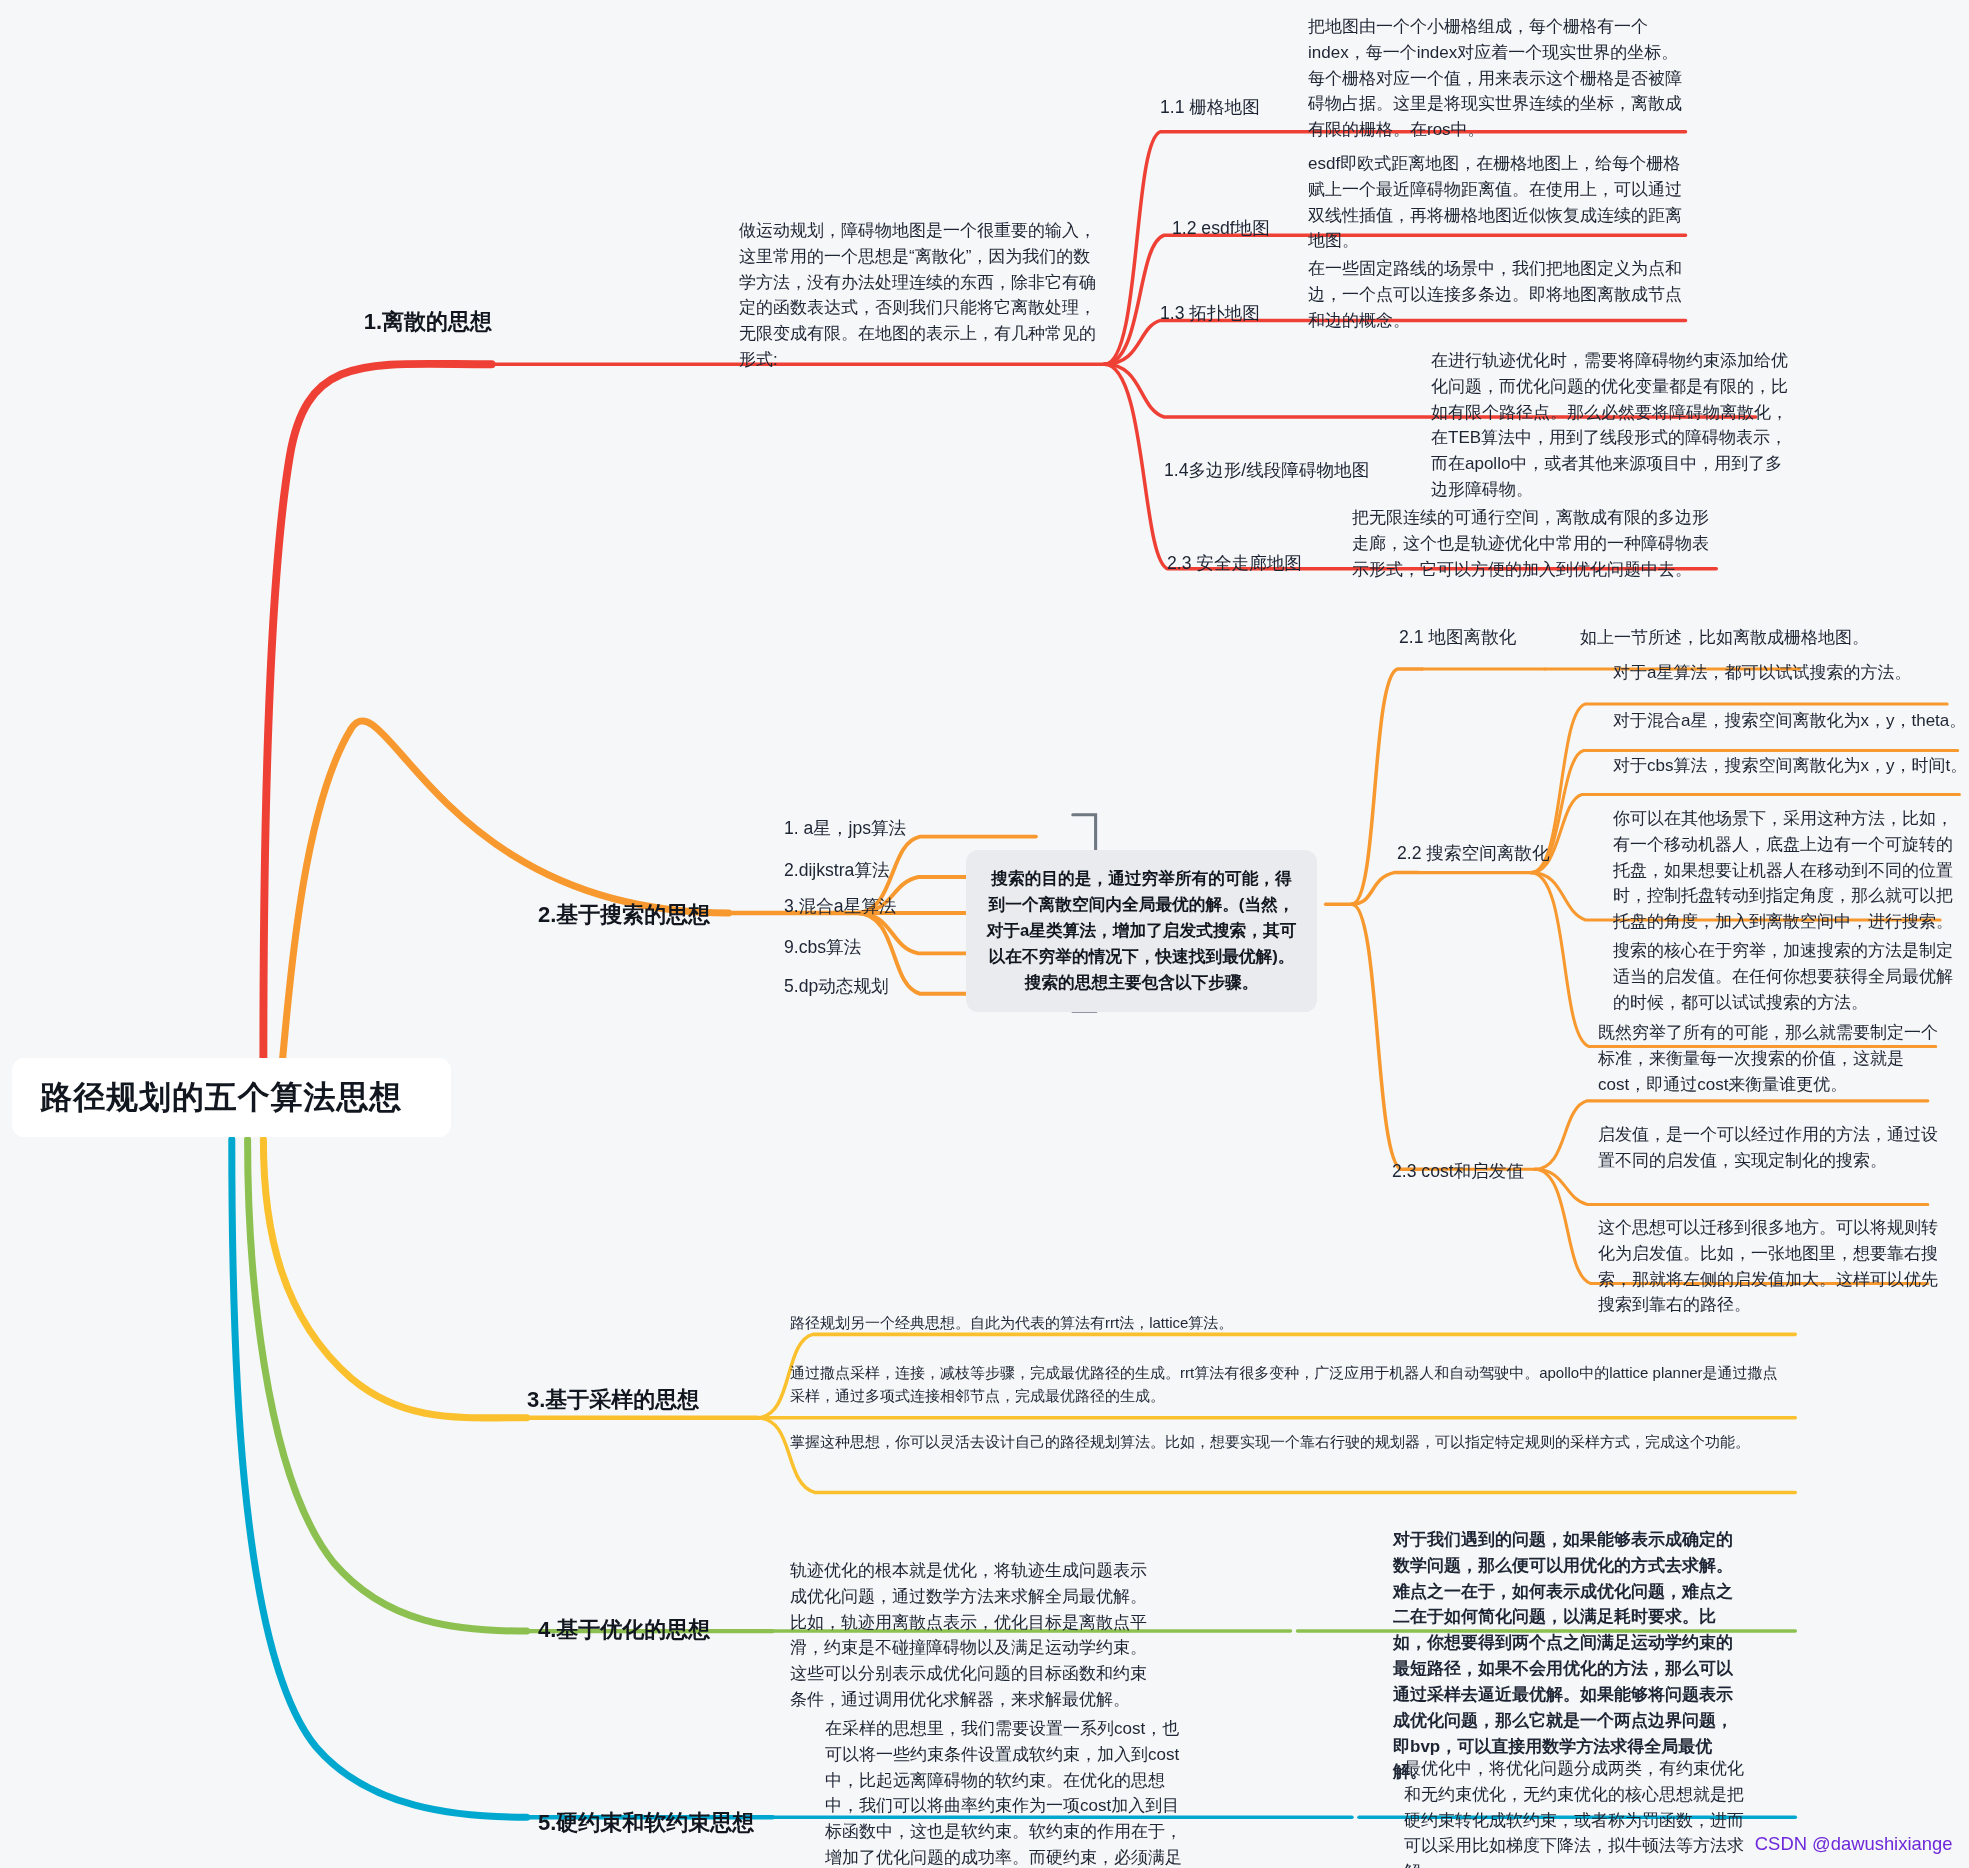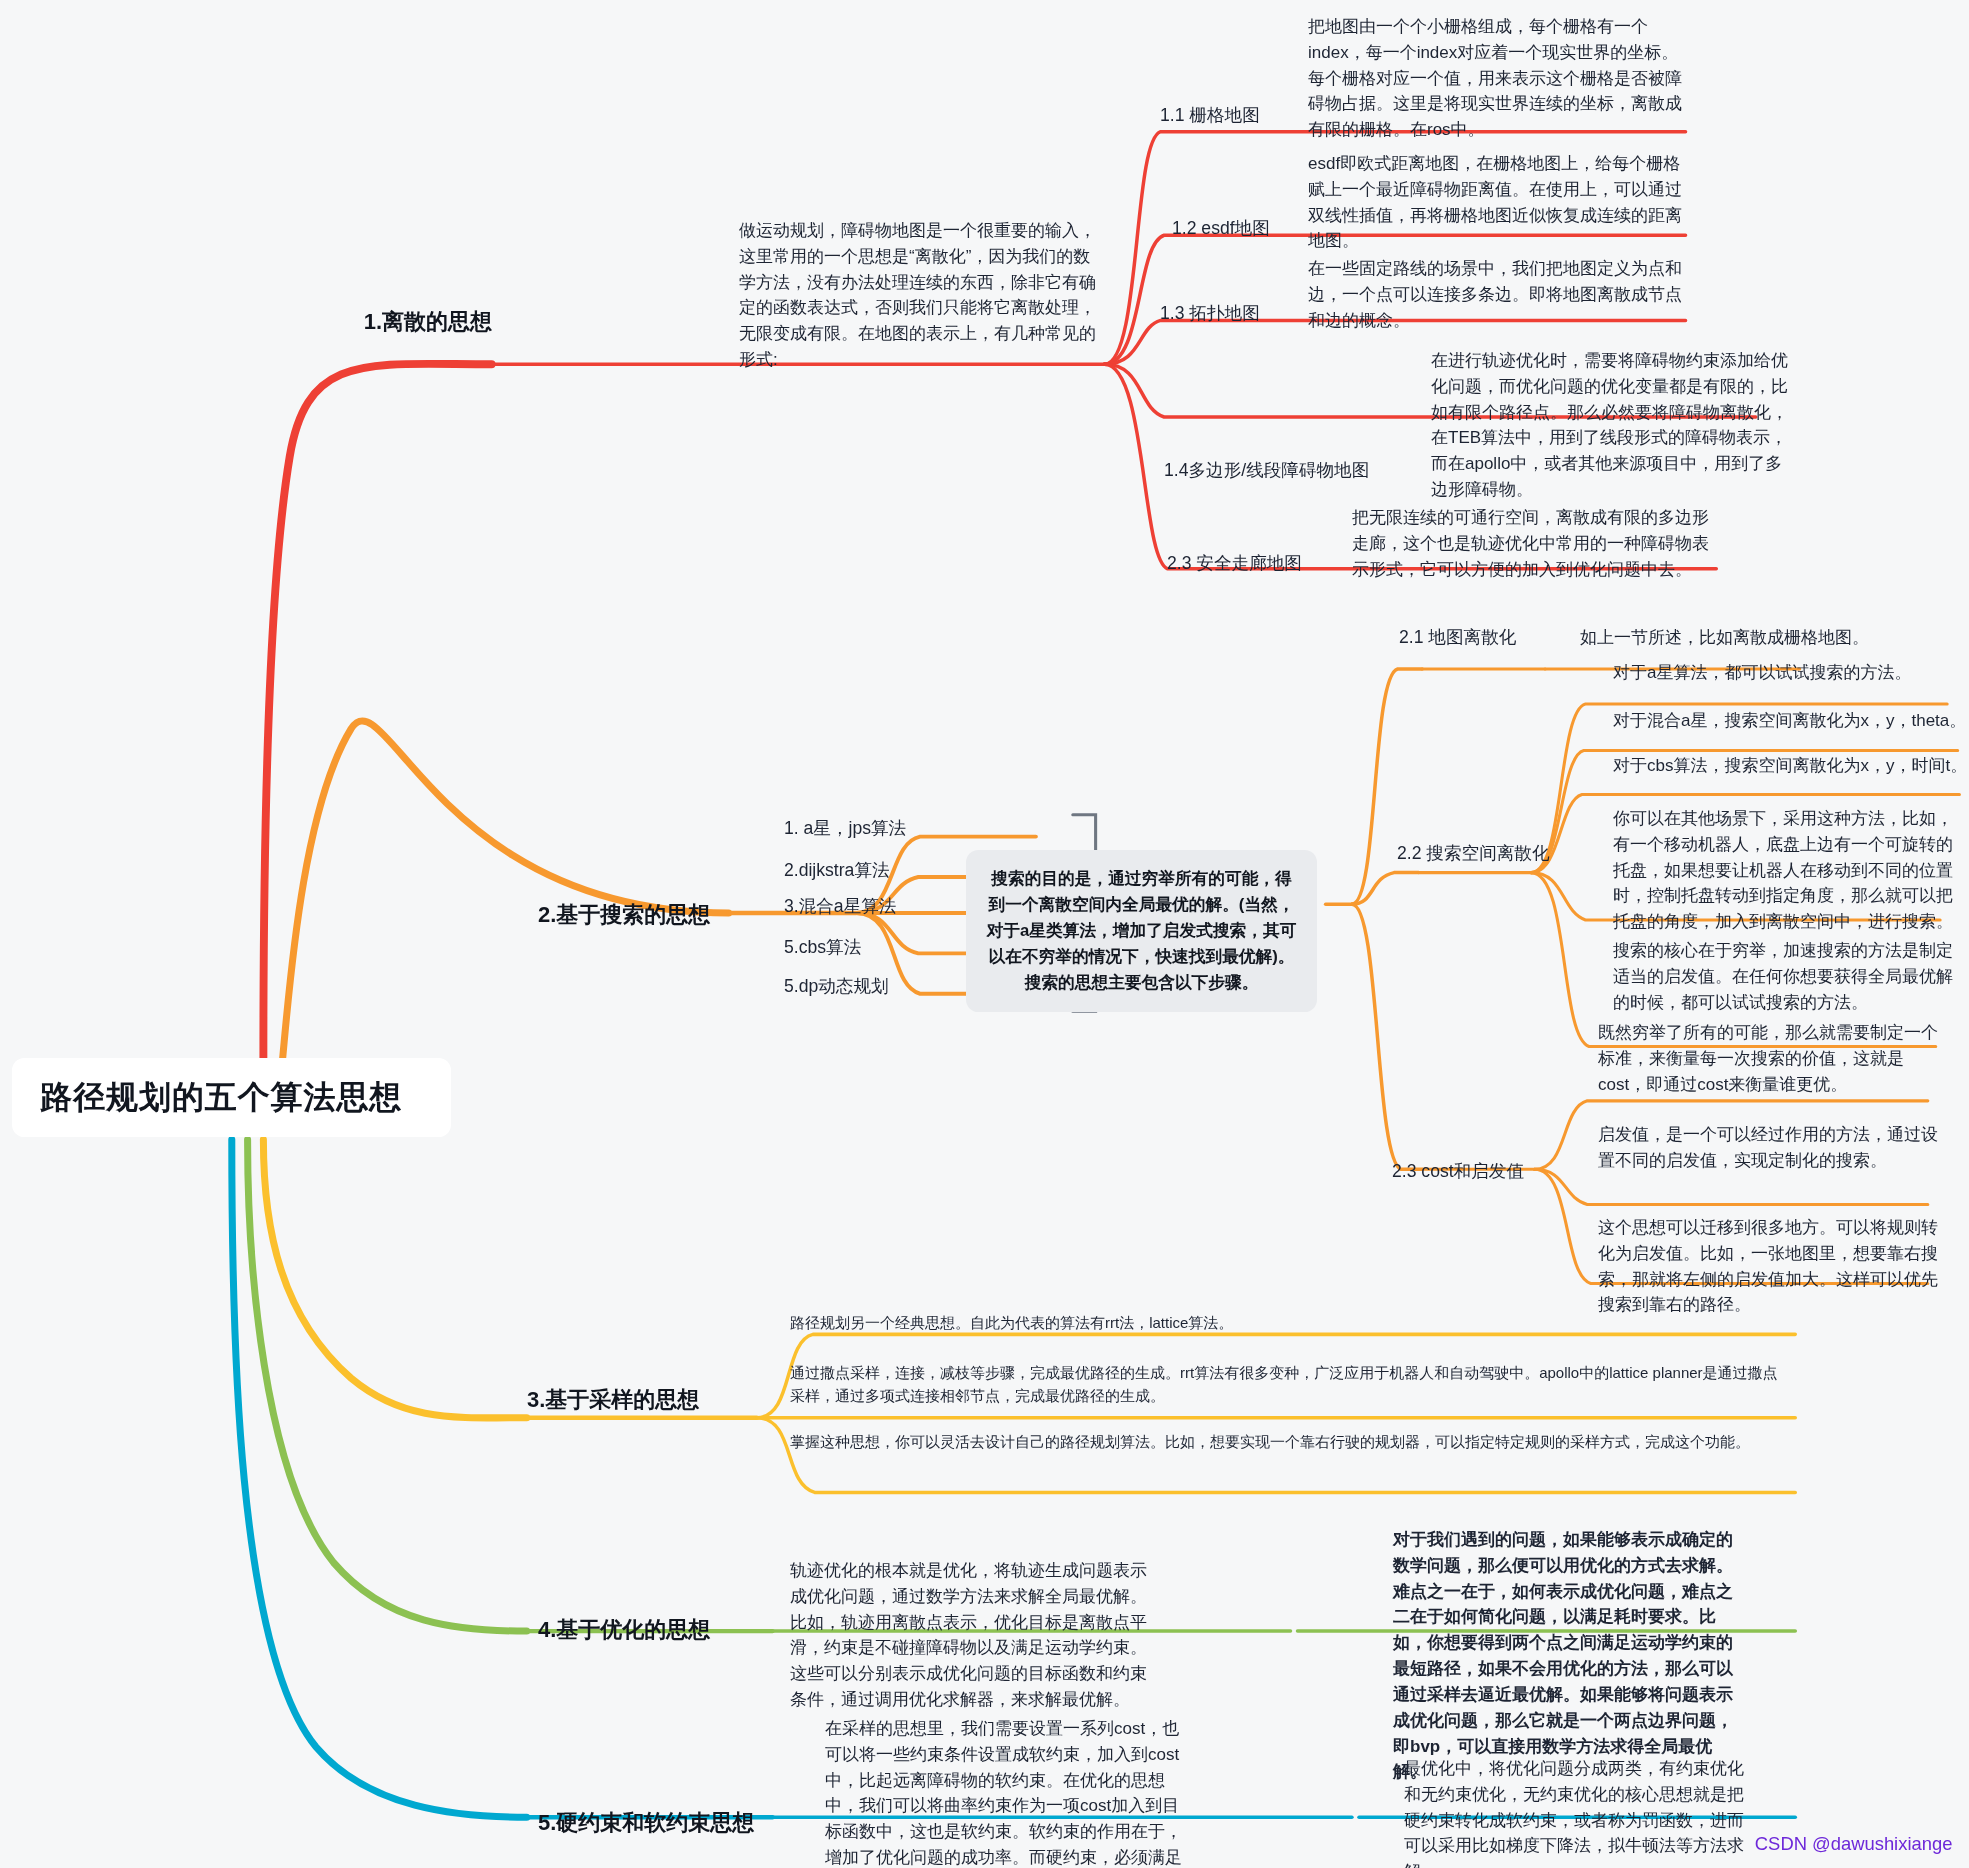--- a/index.html
+++ b/index.html
@@ -126,21 +126,21 @@
   <div class="node root">
     <span>路径规划的五个算法思想</span>
   </div>
 
   <div class="node btitle" style="left:492px;top:307px;width:0;">
     <div style="position:absolute;right:0;top:0;white-space:nowrap;">1.离散的思想</div>
   </div>
 
   <div class="node para" style="left:739px;top:218px;width:360px;">做运动规划，障碍物地图是一个很重要的输入，这里常用的一个思想是“离散化”，因为我们的数学方法，没有办法处理连续的东西，除非它有确定的函数表达式，否则我们只能将它离散处理，无限变成有限。在地图的表示上，有几种常见的形式:</div>
 
-  <div class="node lbl" style="left:1160px;top:95px;margin-top:8px;">1.1 栅格地图</div>
+  <div class="node lbl" style="left:1160px;top:95px;">1.1 栅格地图</div>
   <div class="node para" style="left:1308px;top:14px;width:377px;">把地图由一个个小栅格组成，每个栅格有一个index，每一个index对应着一个现实世界的坐标。每个栅格对应一个值，用来表示这个栅格是否被障碍物占据。这里是将现实世界连续的坐标，离散成有限的栅格。在ros中。</div>
 
   <div class="node lbl" style="left:1164px;top:216px;margin-left:8px;">1.2 esdf地图</div>
   <div class="node para" style="left:1308px;top:151px;width:377px;">esdf即欧式距离地图，在栅格地图上，给每个栅格赋上一个最近障碍物距离值。在使用上，可以通过双线性插值，再将栅格地图近似恢复成连续的距离地图。</div>
 
   <div class="node lbl" style="left:1160px;top:301px;">1.3 拓扑地图</div>
   <div class="node para" style="left:1308px;top:256px;width:377px;">在一些固定路线的场景中，我们把地图定义为点和边，一个点可以连接多条边。即将地图离散成节点和边的概念。</div>
 
   <div class="node lbl" style="left:1164px;top:458px;">1.4多边形/线段障碍物地图</div>
   <div class="node para" style="left:1431px;top:348px;width:362px;">在进行轨迹优化时，需要将障碍物约束添加给优化问题，而优化问题的优化变量都是有限的，比如有限个路径点。那么必然要将障碍物离散化，在TEB算法中，用到了线段形式的障碍物表示，而在apollo中，或者其他来源项目中，用到了多边形障碍物。</div>
@@ -148,21 +148,21 @@
   <div class="node lbl" style="left:1167px;top:551px;">2.3 安全走廊地图</div>
   <div class="node para" style="left:1352px;top:505px;width:369px;">把无限连续的可通行空间，离散成有限的多边形走廊，这个也是轨迹优化中常用的一种障碍物表示形式，它可以方便的加入到优化问题中去。</div>
 
   <div class="node btitle" style="left:538px;top:900px;">
     <span>2.基于搜索的思想</span>
   </div>
 
   <div class="node lbl" style="left:784px;top:816px;">1. a星，jps算法</div>
   <div class="node lbl" style="left:784px;top:858px;">2.dijkstra算法</div>
   <div class="node lbl" style="left:784px;top:894px;">3.混合a星算法</div>
-  <div class="node lbl" style="left:784px;top:935px;">5.cbs算法</div>
+  <div class="node lbl" style="left:784px;top:935px;">9.cbs算法</div>
   <div class="node lbl" style="left:784px;top:974px;">5.dp动态规划</div>
 
   <div class="node callout" style="left:966px;top:850px;width:351px;">搜索的目的是，通过穷举所有的可能，得到一个离散空间内全局最优的解。(当然，对于a星类算法，增加了启发式搜索，其可以在不穷举的情况下，快速找到最优解)。搜索的思想主要包含以下步骤。</div>
 
   <div class="node lbl" style="left:1399px;top:625px;">2.1 地图离散化</div>
   <div class="node para" style="left:1580px;top:625px;width:377px;">如上一节所述，比如离散成栅格地图。</div>
 
   <div class="node lbl" style="left:1397px;top:821px;margin-top:20px;">2.2 搜索空间离散化</div>
   <div class="node para" style="left:1613px;top:660px;width:351px;">对于a星算法，都可以试试搜索的方法。</div>
   <div class="node para" style="left:1613px;top:708px;width:356px;">对于混合a星，搜索空间离散化为x，y，theta。</div>

